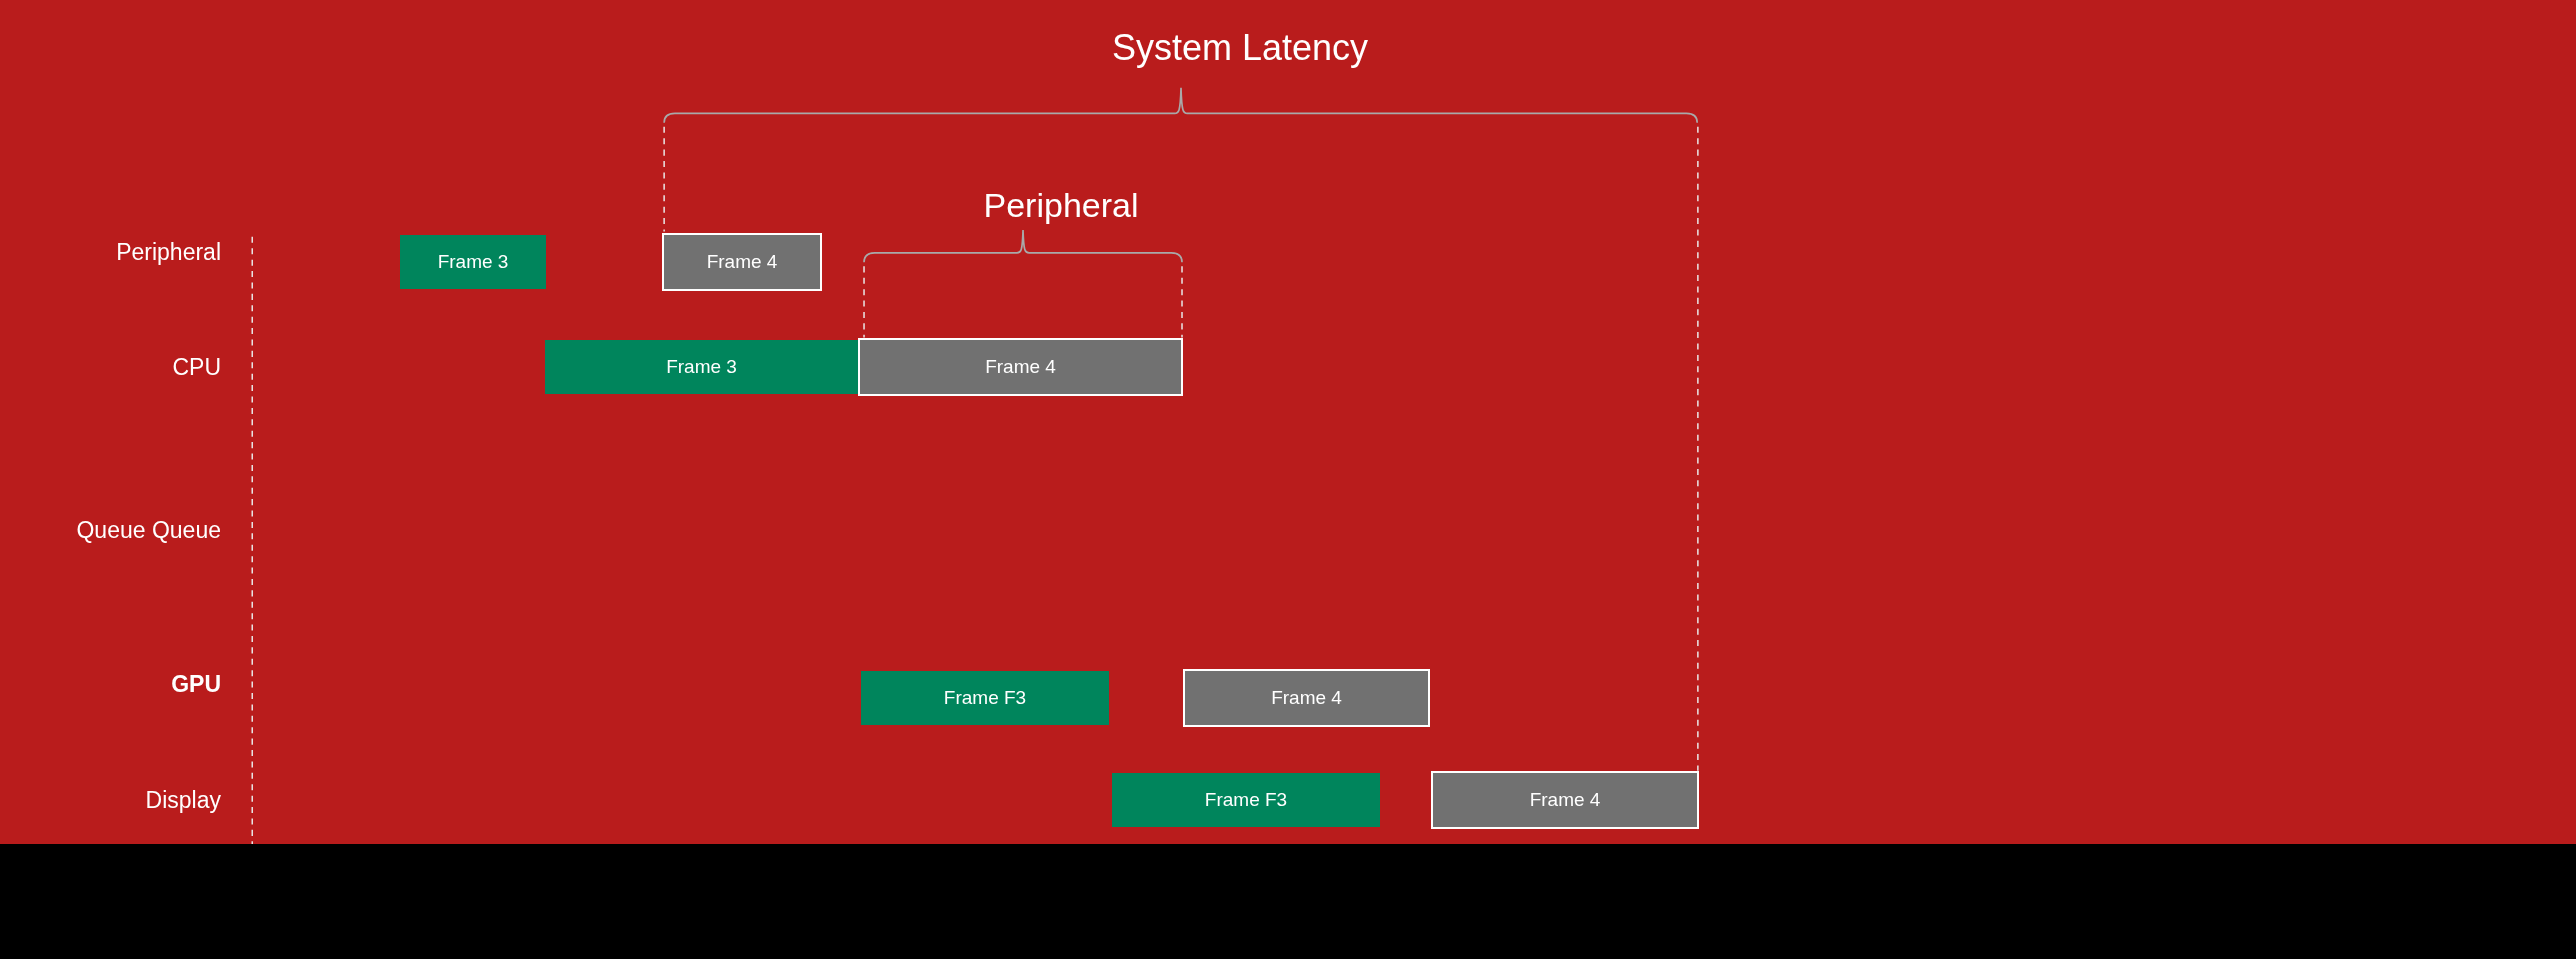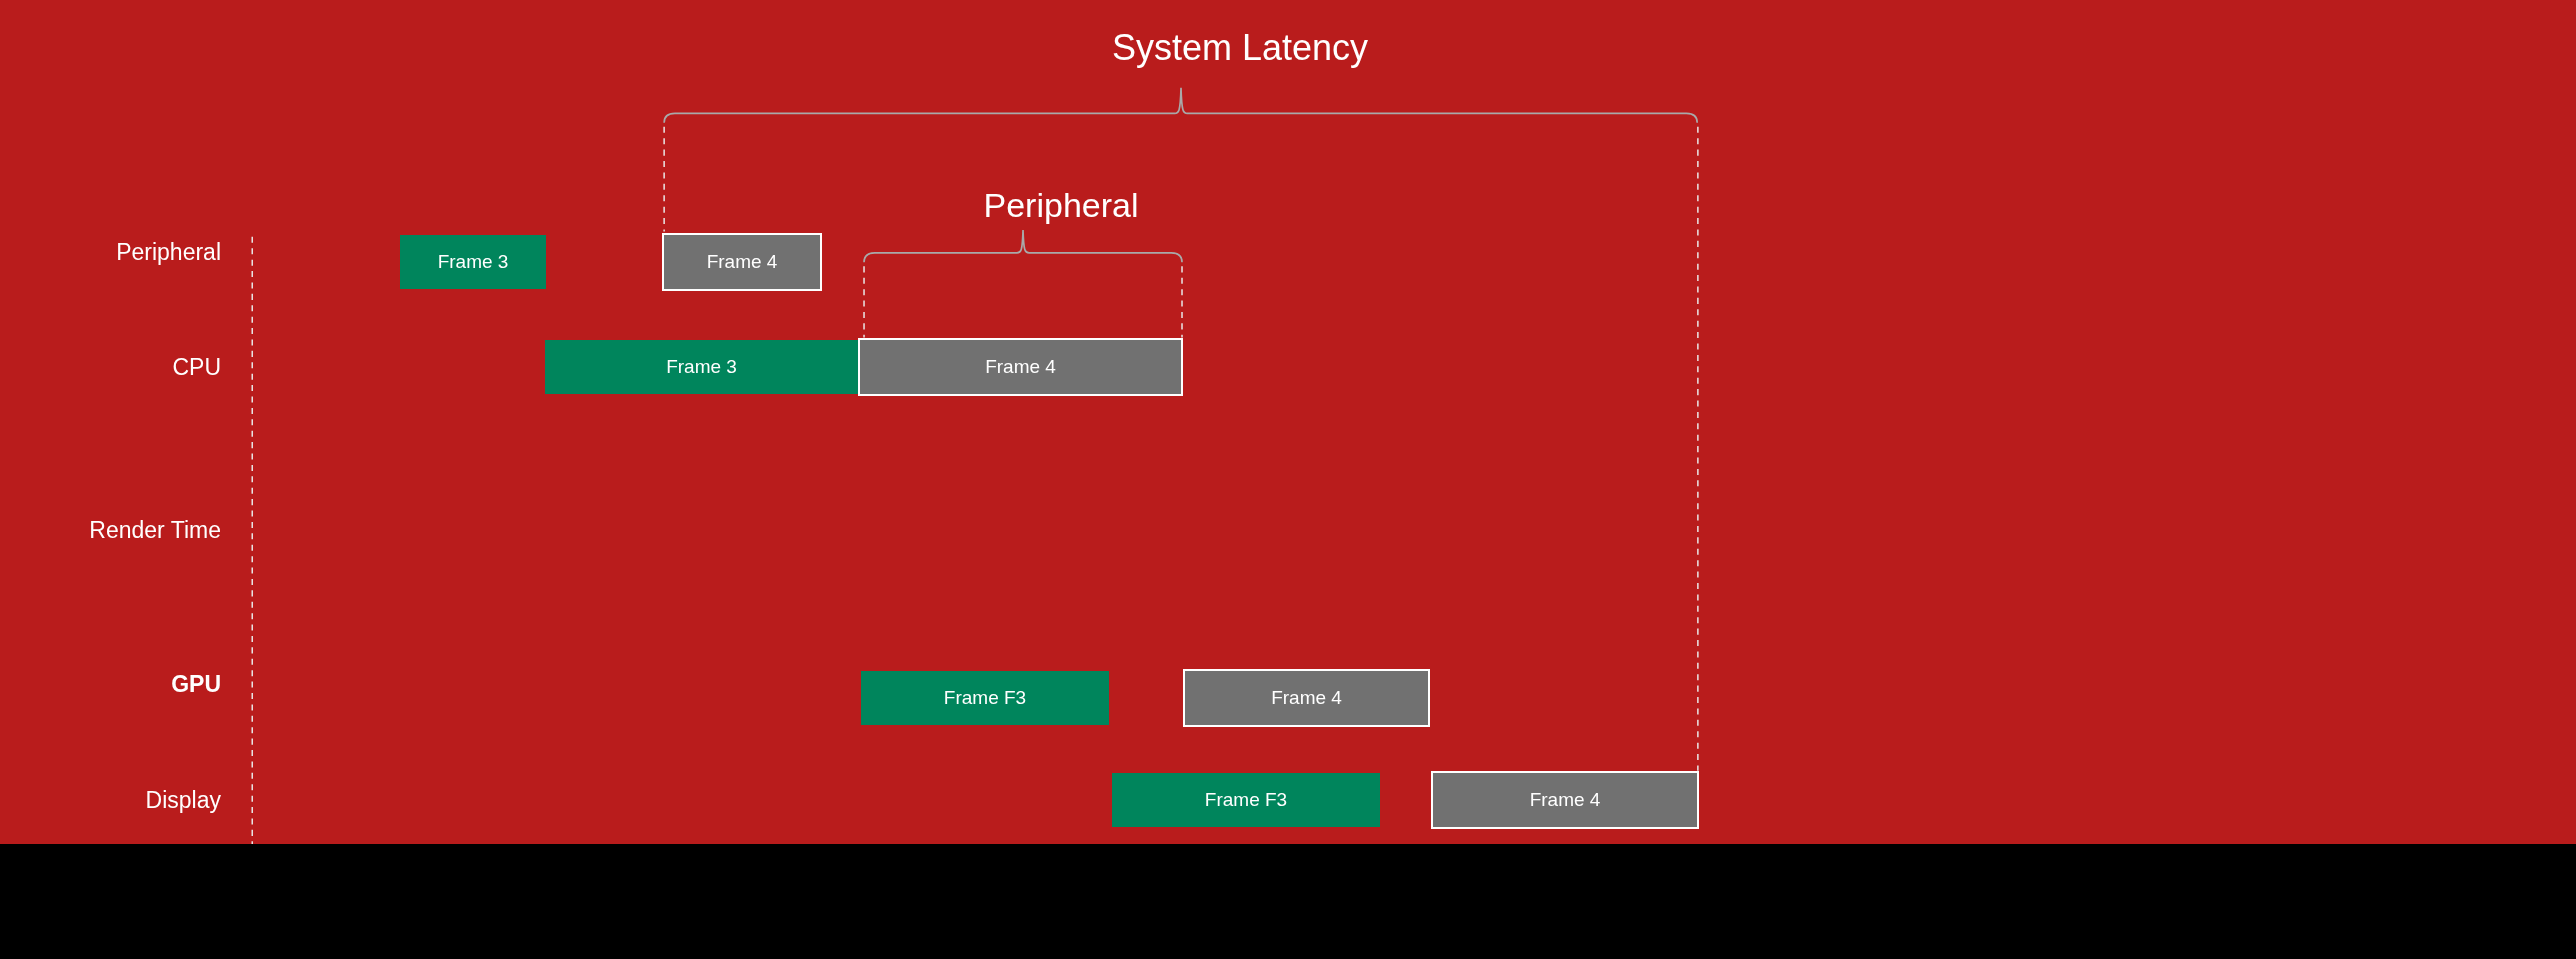--- a/index.html
+++ b/index.html
@@ -81,21 +81,21 @@
     </g>
   </svg>
 
   <div class="title title-sys" style="left:1240px; top:29.5px;">System Latency</div>
 
   <div class="title title-ft" style="left:1061px; top:188px;">Peripheral</div>
 
   <div id="row-labels">
       <div class="row-label" style="right: 2355px; top: 252px;">Peripheral</div>
       <div class="row-label" style="right: 2355px; top: 367px;">CPU</div>
-      <div class="row-label" style="right: 2355px; top: 530px;">Render Time</div>
+      <div class="row-label" style="right: 2355px; top: 530px;">Queue Queue</div>
       <div class="row-label" style="right: 2355px; top: 684px; font-weight: bold;">GPU</div>
       <div class="row-label" style="right: 2355px; top: 800px;">Display</div>
     </div>
   <div id="bars">
       <div class="bar" style="left: 400px; width: 146px; top: 235px; height: 54px; background: rgb(0, 133, 92);">Frame 3</div>
       <div class="bar" style="left: 662px; width: 160px; top: 233px; height: 58px; background: rgb(113, 113, 113); border: 2px solid rgb(255, 255, 255);">Frame 4</div>
       <div class="bar" style="left: 545px; width: 313px; top: 340px; height: 54px; background: rgb(0, 133, 92);">Frame 3</div>
       <div class="bar" style="left: 858px; width: 325px; top: 338px; height: 58px; background: rgb(113, 113, 113); border: 2px solid rgb(255, 255, 255);">Frame 4</div>
       <div class="bar" style="left: 861px; width: 248px; top: 671px; height: 54px; background: rgb(0, 133, 92);">Frame F3</div>
       <div class="bar" style="left: 1183px; width: 247px; top: 669px; height: 58px; background: rgb(113, 113, 113); border: 2px solid rgb(255, 255, 255);">Frame 4</div>

